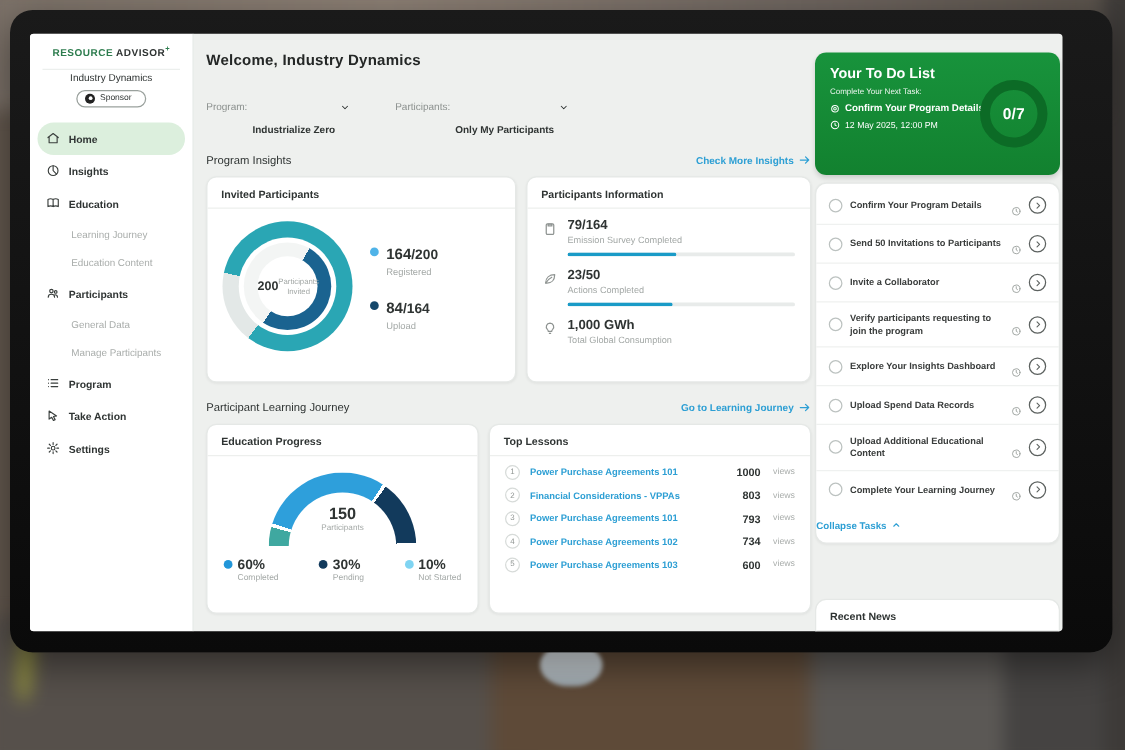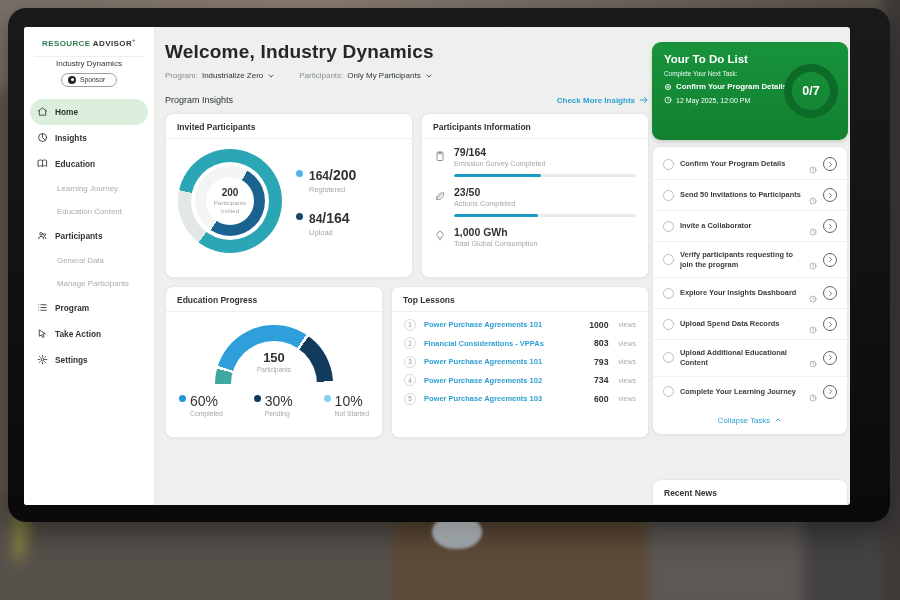--- a/index.html
+++ b/index.html
@@ -46,54 +46,54 @@
   .nav-item { display:flex; align-items:center; gap:7px; height:26px; margin:0 6px; padding:0 7px;
               font-size:8.3px; font-weight:700; color:#2f3433; border-radius:13px; cursor:pointer; }
   .nav-item.active { background:#dcefdd; }
   .nav-sub { height:23px; margin:0 6px; padding:0 7px 0 27px; display:flex; align-items:center;
              font-size:7.9px; color:#a9adab; cursor:pointer; }
   .ic { width:11px; height:11px; flex:0 0 auto; color:#3a3f3d; }
   .ic svg { width:100%; height:100%; display:block; }
 
   
   .main { position:absolute; left:141px; top:0; width:484px; }
-  h1 { margin-top:14px; font-size:19px; font-weight:700; color:#242726; letter-spacing:.2px; }
-  .filters { display:flex; gap:24px; margin-top:8px; align-items:center; }
+  h1 { margin-top:14px; font-size:12px; font-weight:700; color:#242726; letter-spacing:.2px; }
+  .filters { display:flex; gap:36px; margin-top:8px; align-items:center; }
   .filter { display:flex; align-items:center; gap:4px; font-size:8px; }
   .filter .lab { color:#8b908e; }
-  .filter .val { font-weight:400; color:#2f3433; }
+  .filter .val { font-weight:700; color:#2f3433;margin-top:36px; }
   .chev { width:8px; height:8px; color:#2f3433; }
   .sechead { display:flex; justify-content:space-between; align-items:center; margin-top:15px; }
   .sechead .t { font-size:9px; font-weight:400; color:#2f3433; }
   .seclink { display:flex; align-items:center; gap:4px; font-size:8px; font-weight:700;
              color:#2d9fd4; cursor:pointer; }
   .seclink .ic { color:#2d9fd4; width:10px; height:10px; }
   .cardrow { display:flex; gap:8px; margin-top:8px; }
   .card { background:#fff; border:1px solid #e5e8e6; border-radius:8px;
           box-shadow:0 1px 2px rgba(0,0,0,.05); }
   .card-title { font-size:8.5px; font-weight:700; color:#2f3433; padding:8px 11px 6px;
                 border-bottom:1px solid #edefed; }
 
   
   .card-invited { width:248px; height:165px; }
   .inv-body { display:flex; align-items:center; padding:10px 12px; gap:14px; }
   .donut { position:relative; width:104px; height:104px; flex:0 0 auto; }
   .donut > div { position:absolute; border-radius:50%; }
   .d-outer { inset:0; }
   .d-hole1 { inset:13px; background:#fff; }
   .d-inner { inset:17px; }
-  .d-hole2 { inset:28px; background:#fff; display:flex; flex-direction:column;
-             align-items:center; justify-content:center; text-align:center; }
+  .d-hole2 { inset:28px; background:#fff; display:flex; flex-direction:row;
+             align-items:center; justify-content:space-between; text-align:center; }
   .d-hole2 .v { font-size:10px; font-weight:700; color:#2f3433; }
   .d-hole2 .l { font-size:6.2px; color:#a3a8a6; width:40px; line-height:1.25; margin-top:1px; }
   .inv-legend { display:flex; flex-direction:column; gap:15px; }
   .leg-item { display:flex; gap:6px; align-items:flex-start; }
   .leg-dot { width:7px; height:7px; border-radius:50%; margin-top:4px; flex:0 0 auto; }
   .leg-val { font-size:12px; font-weight:700; color:#2f3433; line-height:1.1; }
-  .leg-val .tot { font-size:14px; }
+  .leg-val .tot { font-size:11px; }
   .leg-lab { font-size:7.5px; color:#a3a8a6; margin-top:1px; }
 
   
   .card-info { flex:1; height:165px; }
   .info-row { display:flex; gap:8px; padding:7px 12px 2px; }
   .info-ic { width:12px; height:12px; color:#8f9492; margin-top:2px; flex:0 0 auto; }
   .info-ic svg { width:100%; height:100%; }
   .info-col { flex:1; }
   .info-val { font-size:10.5px; font-weight:700; color:#2f3433; }
   .info-lab { font-size:7.3px; color:#a3a8a6; margin-top:1px; }
@@ -105,21 +105,21 @@
   .gauge { position:relative; width:118px; height:59px; margin:13px auto 0; overflow:hidden; }
   .g-arc { position:absolute; left:0; top:0; width:118px; height:118px; border-radius:50%; }
   .g-hole { position:absolute; left:50%; top:16px; transform:translateX(-50%); width:86px; height:86px;
             border-radius:50%; background:#fff; display:flex; flex-direction:column; align-items:center;
             padding-top:9px; }
   .g-hole .v { font-size:13px; font-weight:700; color:#2f3433; }
   .g-hole .l { font-size:6.5px; color:#a3a8a6; margin-top:1px; }
   .edu-legend { display:flex; justify-content:space-between; padding:0 13px; margin-top:9px; }
   .eleg { display:flex; gap:4px; }
   .eleg .leg-dot { margin-top:2px; }
-  .eleg .p { font-size:14px; font-weight:400; color:#2f3433; }
+  .eleg .p { font-size:11px; font-weight:700; color:#2f3433; }
   .eleg .l { font-size:6.8px; color:#a3a8a6; margin-top:1px; }
 
   
   .card-lessons { flex:1; height:152px; }
   .lesson { display:flex; align-items:center; gap:8px; padding:6.6px 12px 0; }
   .rank { width:12px; height:12px; border:1px solid #d7dbd9; border-radius:50%; font-size:6.3px;
           color:#8f9492; display:flex; align-items:center; justify-content:center; flex:0 0 auto; }
   .lesson .lt { flex:1; font-size:7.5px; font-weight:600; color:#2d9fd4; cursor:pointer; }
   .lesson .lv { font-size:8.7px; font-weight:700; color:#2f3433; }
   .lesson .ls { font-size:7px; color:#a9adab; margin-left:2px; }
@@ -143,22 +143,22 @@
               border-radius:9px; box-shadow:0 1px 2px rgba(0,0,0,.05); padding:2px 0; }
   .task { display:flex; align-items:center; gap:6px; padding:8px 10px; border-bottom:1px solid #eff1f0;
           cursor:pointer; }
   .cb { width:11px; height:11px; border:1.3px solid #bcc2c0; border-radius:50%; flex:0 0 auto; }
   .task .tl { flex:1; font-size:7.4px; font-weight:600; color:#3a3d3c; line-height:1.3; }
   .tclock { width:8px; height:8px; color:#9aa09d; flex:0 0 auto; }
   .tclock svg { width:100%; height:100%; }
   .go { width:14px; height:14px; border:1.3px solid #5d6260; border-radius:50%; color:#5d6260;
         display:flex; align-items:center; justify-content:center; flex:0 0 auto; }
   .go svg { width:7px; height:7px; }
-  .collapse { display:flex; align-items:center; justify-content:center; gap:4px; padding:9px 0 7px;
-              font-size:7.8px; font-weight:400; color:#2d9fd4; cursor:pointer; }
+  .collapse { display:flex; align-items:center; gap:4px; padding:9px 0 7px;
+              font-size:7.8px; font-weight:700; color:#2d9fd4; cursor:pointer; }
   .collapse .ic { color:#2d9fd4; width:8px; height:8px; }
 
   .newscard { position:absolute; top:452px; width:196px; height:40px; background:#fff;
               border:1px solid #e5e8e6; border-radius:9px 9px 0 0; }
   .newscard .card-title { border-bottom:1px solid #edefed; }
 </style>
 </head>
 <body>
 
 <div class="stage">
@@ -357,20 +357,31 @@
                     <path d="M10.2 19.5h3.6"></path>
                   </svg></span>
               <span class="info-col">
                 <div class="info-val">1,000 GWh</div>
                 <div class="info-lab">Total Global Consumption</div>
               </span>
             </div>
           </section>
         </div>
 
+        <div class="sechead">
+          <span class="t">Participant Learning Journey</span>
+          <span class="seclink">
+            <span>Go to Learning Journey</span>
+            <span class="ic">
+                <svg viewBox="0 0 24 24" fill="none" stroke="currentColor" stroke-width="2.4" stroke-linecap="round" stroke-linejoin="round">
+                  <path d="M3 12h16M13 6l6 6-6 6"></path>
+                </svg>
+              </span>
+          </span>
+        </div>
 
         <div class="cardrow">
 
           <section class="card card-edu">
             <div class="card-title">Education Progress</div>
             <div class="gauge">
               <div class="g-arc" style="background: conic-gradient(from 270deg, rgb(63, 168, 160) 0%, rgb(63, 168, 160) 4.2%, rgb(255, 255, 255) 4.2%, rgb(255, 255, 255) 5%, rgb(46, 159, 219) 5%, rgb(46, 159, 219) 34.2%, rgb(255, 255, 255) 34.2%, rgb(255, 255, 255) 35%, rgb(18, 58, 92) 35%, rgb(18, 58, 92) 49.2%, rgb(255, 255, 255) 49.2%, rgb(255, 255, 255) 50%, transparent 50%, transparent 100%);"></div>
               <div class="g-hole">
                 <span class="v">150</span>
                 <span class="l">Participants</span>

